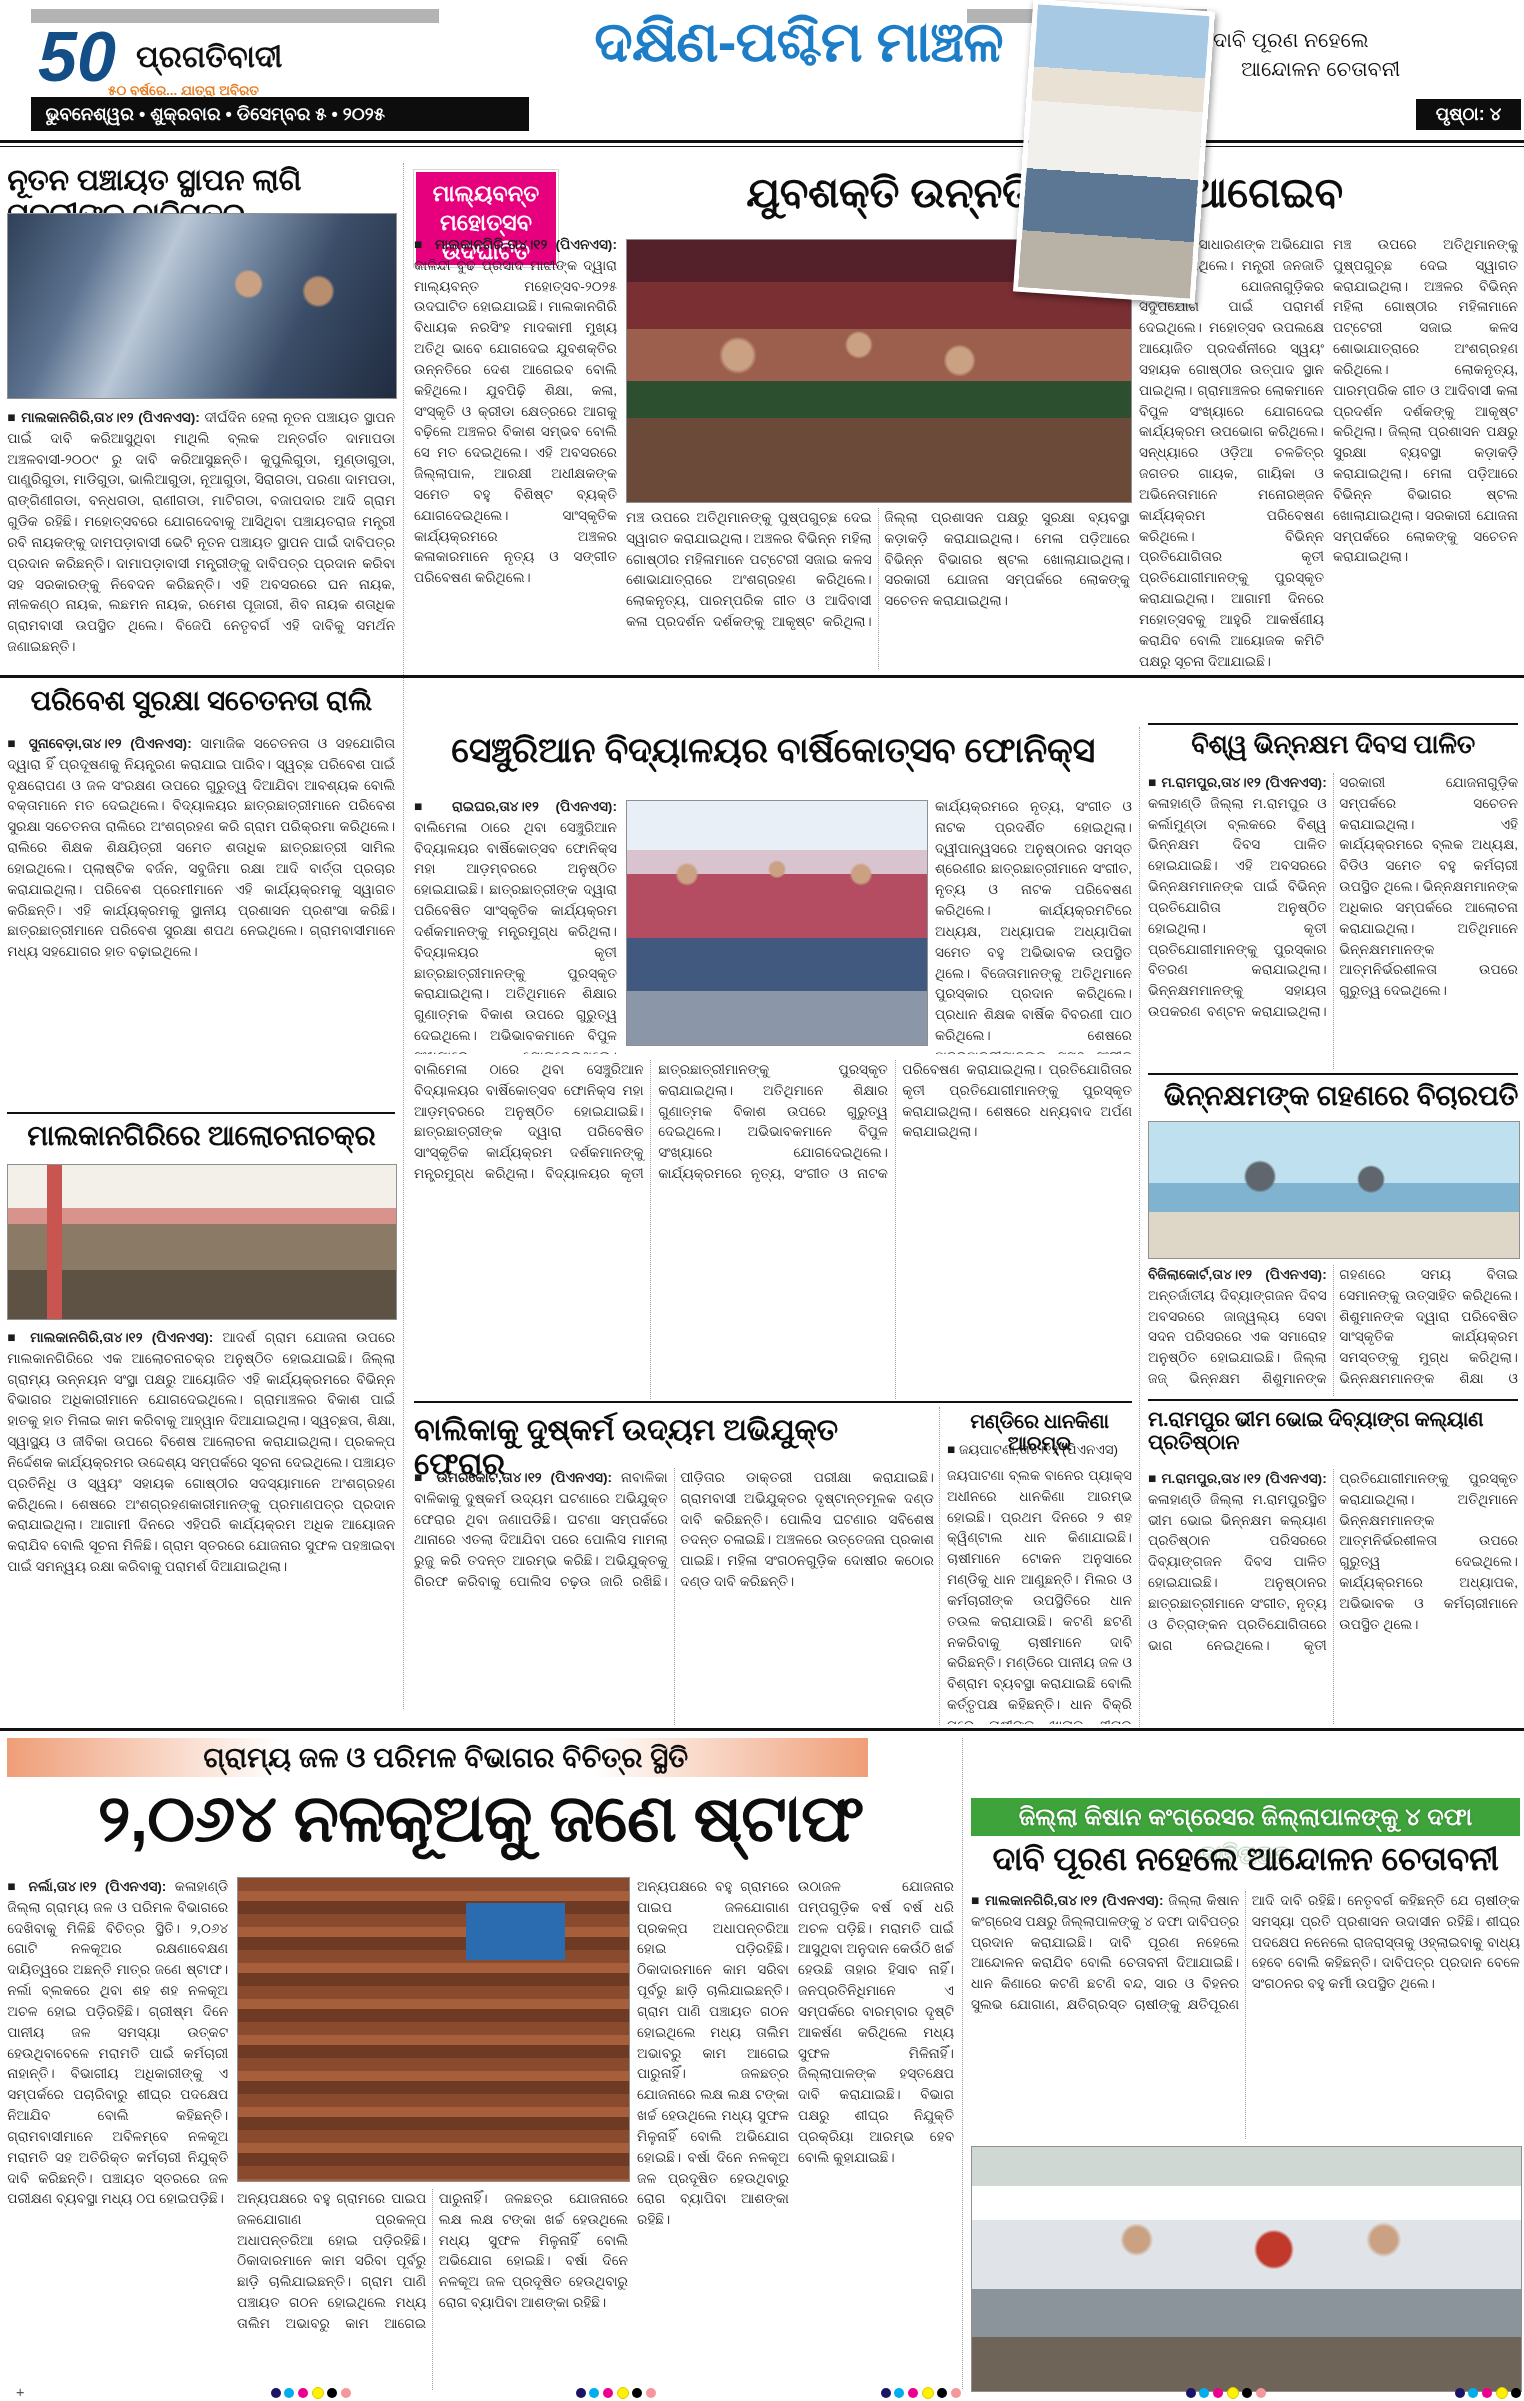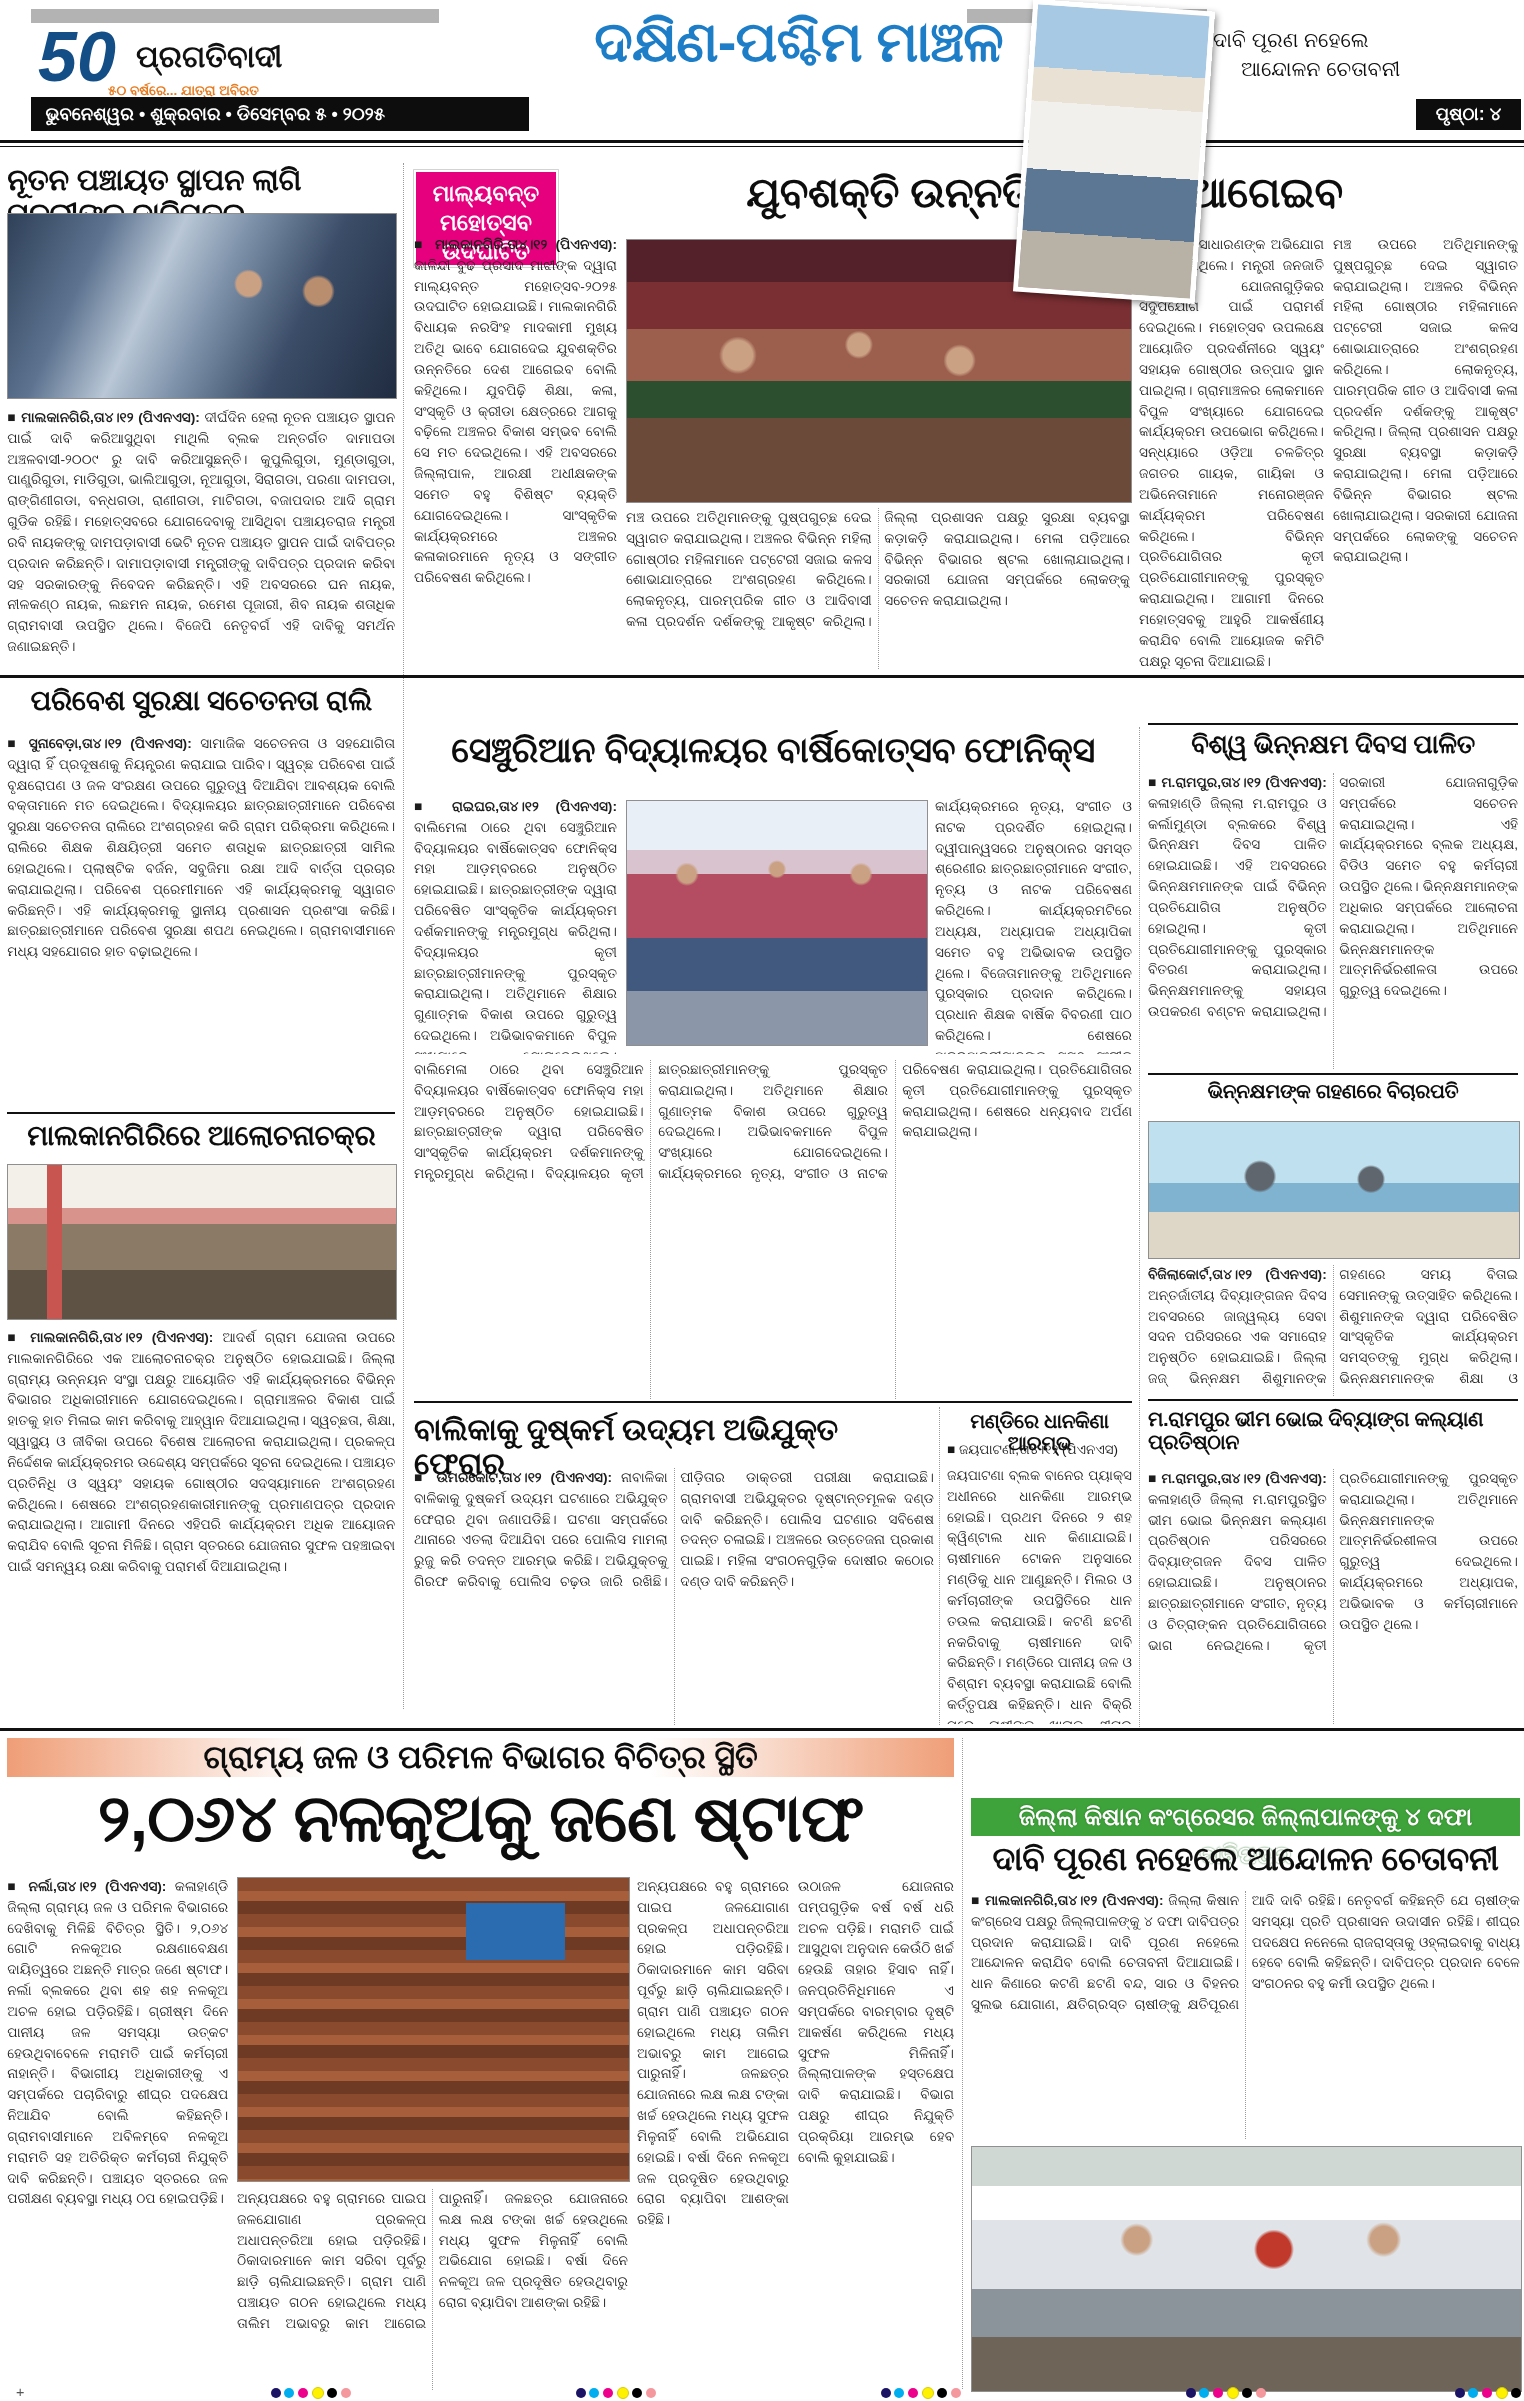--- a/index.html
+++ b/index.html
@@ -111,40 +111,40 @@
   <div class="abs rule" style="left:1148px;top:723px;width:370px;height:1.8px;"></div>
   <div class="abs hl center" style="left:1148px;top:730px;width:370px;font-size:26px;">ବିଶ୍ୱ ଭିନ୍ନକ୍ଷମ ଦିବସ ପାଳିତ</div>
   <div class="abs body cols2" style="left:1148px;top:773px;width:370px;height:296px;"><span class="dl">■ ମ.ରାମପୁର,ତା୪।୧୨ (ପିଏନଏସ):</span> <span>କଳାହାଣ୍ଡି ଜିଲ୍ଲା ମ.ରାମପୁର ଓ କର୍ଲାମୁଣ୍ଡା ବ୍ଲକରେ ବିଶ୍ୱ ଭିନ୍ନକ୍ଷମ ଦିବସ ପାଳିତ ହୋଇଯାଇଛି। ଏହି ଅବସରରେ ଭିନ୍ନକ୍ଷମମାନଙ୍କ ପାଇଁ ବିଭିନ୍ନ ପ୍ରତିଯୋଗିତା ଅନୁଷ୍ଠିତ ହୋଇଥିଲା। କୃତୀ ପ୍ରତିଯୋଗୀମାନଙ୍କୁ ପୁରସ୍କାର ବିତରଣ କରାଯାଇଥିଲା। ଭିନ୍ନକ୍ଷମମାନଙ୍କୁ ସହାୟତା ଉପକରଣ ବଣ୍ଟନ କରାଯାଇଥିଲା। ସରକାରୀ ଯୋଜନାଗୁଡ଼ିକ ସମ୍ପର୍କରେ ସଚେତନ କରାଯାଇଥିଲା। ଏହି କାର୍ଯ୍ୟକ୍ରମରେ ବ୍ଲକ ଅଧ୍ୟକ୍ଷ, ବିଡିଓ ସମେତ ବହୁ କର୍ମଚାରୀ ଉପସ୍ଥିତ ଥିଲେ। ଭିନ୍ନକ୍ଷମମାନଙ୍କ ଅଧିକାର ସମ୍ପର୍କରେ ଆଲୋଚନା କରାଯାଇଥିଲା। ଅତିଥିମାନେ ଭିନ୍ନକ୍ଷମମାନଙ୍କ ଆତ୍ମନିର୍ଭରଶୀଳତା ଉପରେ ଗୁରୁତ୍ୱ ଦେଇଥିଲେ।</span></div>
   <div class="abs rule" style="left:1148px;top:1073px;width:370px;height:1.8px;"></div>
 
   <div class="abs rule" style="left:7.2px;top:1112px;width:388px;height:1.8px;"></div>
   <div class="abs hl center" style="left:7.2px;top:1120px;width:388px;font-size:28px;">ମାଲକାନଗିରିରେ ଆଲୋଚନାଚକ୍ର</div>
   <div class="abs ph ph-meeting" style="left:7.2px;top:1164px;width:388px;height:154px;"></div>
   <div class="abs body" style="left:7.2px;top:1328px;width:388px;height:380px;"><span class="dl">■ ମାଲକାନଗିରି,ତା୪।୧୨ (ପିଏନଏସ):</span> <span>ଆଦର୍ଶ ଗ୍ରାମ ଯୋଜନା ଉପରେ ମାଲକାନଗିରିରେ ଏକ ଆଲୋଚନାଚକ୍ର ଅନୁଷ୍ଠିତ ହୋଇଯାଇଛି। ଜିଲ୍ଲା ଗ୍ରାମ୍ୟ ଉନ୍ନୟନ ସଂସ୍ଥା ପକ୍ଷରୁ ଆୟୋଜିତ ଏହି କାର୍ଯ୍ୟକ୍ରମରେ ବିଭିନ୍ନ ବିଭାଗର ଅଧିକାରୀମାନେ ଯୋଗଦେଇଥିଲେ। ଗ୍ରାମାଞ୍ଚଳର ବିକାଶ ପାଇଁ ହାତକୁ ହାତ ମିଳାଇ କାମ କରିବାକୁ ଆହ୍ୱାନ ଦିଆଯାଇଥିଲା। ସ୍ୱଚ୍ଛତା, ଶିକ୍ଷା, ସ୍ୱାସ୍ଥ୍ୟ ଓ ଜୀବିକା ଉପରେ ବିଶେଷ ଆଲୋଚନା କରାଯାଇଥିଲା। ପ୍ରକଳ୍ପ ନିର୍ଦ୍ଦେଶକ କାର୍ଯ୍ୟକ୍ରମର ଉଦ୍ଦେଶ୍ୟ ସମ୍ପର୍କରେ ସୂଚନା ଦେଇଥିଲେ। ପଞ୍ଚାୟତ ପ୍ରତିନିଧି ଓ ସ୍ୱୟଂ ସହାୟକ ଗୋଷ୍ଠୀର ସଦସ୍ୟାମାନେ ଅଂଶଗ୍ରହଣ କରିଥିଲେ। ଶେଷରେ ଅଂଶଗ୍ରହଣକାରୀମାନଙ୍କୁ ପ୍ରମାଣପତ୍ର ପ୍ରଦାନ କରାଯାଇଥିଲା। ଆଗାମୀ ଦିନରେ ଏହିପରି କାର୍ଯ୍ୟକ୍ରମ ଅଧିକ ଆୟୋଜନ କରାଯିବ ବୋଲି ସୂଚନା ମିଳିଛି। ଗ୍ରାମ ସ୍ତରରେ ଯୋଜନାର ସୁଫଳ ପହଞ୍ଚାଇବା ପାଇଁ ସମନ୍ୱୟ ରକ୍ଷା କରିବାକୁ ପରାମର୍ଶ ଦିଆଯାଇଥିଲା।</span></div>
 
-  <div class="abs hl center" style="left:1148px;top:1080px;width:370px;font-size:20px;">ଭିନ୍ନକ୍ଷମଙ୍କ ଗହଣରେ ବିଚାରପତି</div>
+  <div class="abs hl center" style="left:1148px;top:1080px;width:370px;font-size:28px;text-align:right;">ଭିନ୍ନକ୍ଷମଙ୍କ ଗହଣରେ ବିଚାରପତି</div>
   <div class="abs ph ph-blue" style="left:1148px;top:1121px;width:370px;height:136px;"></div>
   <div class="abs body cols2" style="left:1148px;top:1265px;width:370px;height:131px;"><span class="dl">ବିଜିଲାକୋର୍ଟ,ତା୪।୧୨ (ପିଏନଏସ):</span> <span>ଅନ୍ତର୍ଜାତୀୟ ଦିବ୍ୟାଙ୍ଗଜନ ଦିବସ ଅବସରରେ ଜାଜ୍ୱଲ୍ୟ ସେବା ସଦନ ପରିସରରେ ଏକ ସମାରୋହ ଅନୁଷ୍ଠିତ ହୋଇଯାଇଛି। ଜିଲ୍ଲା ଜଜ୍ ଭିନ୍ନକ୍ଷମ ଶିଶୁମାନଙ୍କ ଗହଣରେ ସମୟ ବିତାଇ ସେମାନଙ୍କୁ ଉତ୍ସାହିତ କରିଥିଲେ। ଶିଶୁମାନଙ୍କ ଦ୍ୱାରା ପରିବେଷିତ ସାଂସ୍କୃତିକ କାର୍ଯ୍ୟକ୍ରମ ସମସ୍ତଙ୍କୁ ମୁଗ୍ଧ କରିଥିଲା। ଭିନ୍ନକ୍ଷମମାନଙ୍କ ଶିକ୍ଷା ଓ ପୁନର୍ବାସ ଉପରେ ଆଲୋଚନା କରାଯାଇଥିଲା।</span></div>
   <div class="abs rule" style="left:1148px;top:1399px;width:370px;height:1.8px;"></div>
 
   <div class="abs rule" style="left:414px;top:1401px;width:718px;height:1.8px;"></div>
   <div class="abs hl" style="left:414px;top:1412px;width:520px;font-size:30.5px;">ବାଲିକାକୁ ଦୁଷ୍କର୍ମ ଉଦ୍ୟମ ଅଭିଯୁକ୍ତ ଫେରାର</div>
   <div class="abs body cols2" style="left:414px;top:1468px;width:520px;height:257px;"><span class="dl">■ ଉମରକୋଟ,ତା୪।୧୨ (ପିଏନଏସ):</span> <span>ନାବାଳିକା ବାଳିକାକୁ ଦୁଷ୍କର୍ମ ଉଦ୍ୟମ ଘଟଣାରେ ଅଭିଯୁକ୍ତ ଫେରାର ଥିବା ଜଣାପଡିଛି। ଘଟଣା ସମ୍ପର୍କରେ ଥାନାରେ ଏତଲା ଦିଆଯିବା ପରେ ପୋଲିସ ମାମଲା ରୁଜୁ କରି ତଦନ୍ତ ଆରମ୍ଭ କରିଛି। ଅଭିଯୁକ୍ତକୁ ଗିରଫ କରିବାକୁ ପୋଲିସ ଚଢ଼ଉ ଜାରି ରଖିଛି। ପୀଡ଼ିତାର ଡାକ୍ତରୀ ପରୀକ୍ଷା କରାଯାଇଛି। ଗ୍ରାମବାସୀ ଅଭିଯୁକ୍ତର ଦୃଷ୍ଟାନ୍ତମୂଳକ ଦଣ୍ଡ ଦାବି କରିଛନ୍ତି। ପୋଲିସ ଘଟଣାର ସବିଶେଷ ତଦନ୍ତ ଚଳାଇଛି। ଅଞ୍ଚଳରେ ଉତ୍ତେଜନା ପ୍ରକାଶ ପାଇଛି। ମହିଳା ସଂଗଠନଗୁଡ଼ିକ ଦୋଷୀର କଠୋର ଦଣ୍ଡ ଦାବି କରିଛନ୍ତି।</span></div>
 
   <div class="abs dotv" style="left:939px;top:1407px;height:318px;"></div>
   <div class="abs hl center" style="left:947px;top:1410px;width:185px;font-size:20px;">ମଣ୍ଡିରେ ଧାନକିଣା ଆରମ୍ଭ</div>
   <div class="abs" style="left:947px;top:1442px;width:185px;font-size:13.5px;font-weight:normal;">■ ଜୟପାଟଣା,ତା୪।୧୨ (ପିଏନଏସ)</div>
   <div class="abs body" style="left:947px;top:1466px;width:185px;height:258px;">ଜୟପାଟଣା ବ୍ଲକ ବାନେର ପ୍ୟାକ୍ସ ଅଧୀନରେ ଧାନକିଣା ଆରମ୍ଭ ହୋଇଛି। ପ୍ରଥମ ଦିନରେ ୨ ଶହ କ୍ୱିଣ୍ଟାଲ ଧାନ କିଣାଯାଇଛି। ଚାଷୀମାନେ ଟୋକନ ଅନୁସାରେ ମଣ୍ଡିକୁ ଧାନ ଆଣୁଛନ୍ତି। ମିଲର ଓ କର୍ମଚାରୀଙ୍କ ଉପସ୍ଥିତିରେ ଧାନ ତଉଲ କରାଯାଉଛି। କଟଣି ଛଟଣି ନକରିବାକୁ ଚାଷୀମାନେ ଦାବି କରିଛନ୍ତି। ମଣ୍ଡିରେ ପାନୀୟ ଜଳ ଓ ବିଶ୍ରାମ ବ୍ୟବସ୍ଥା କରାଯାଇଛି ବୋଲି କର୍ତ୍ତୃପକ୍ଷ କହିଛନ୍ତି। ଧାନ ବିକ୍ରି ପରେ ଚାଷୀଙ୍କ ଖାତାକୁ ଶୀଘ୍ର ଟଙ୍କା ଆସିବ ବୋଲି ସୂଚନା ଦିଆଯାଇଛି।</div>
 
   <div class="abs hl" style="left:1148px;top:1407px;width:370px;font-size:20.6px;">ମ.ରାମପୁର ଭୀମ ଭୋଇ ଦିବ୍ୟାଙ୍ଗ କଲ୍ୟାଣ ପ୍ରତିଷ୍ଠାନ</div>
   <div class="abs body cols2" style="left:1148px;top:1469px;width:370px;height:255px;"><span class="dl">■ ମ.ରାମପୁର,ତା୪।୧୨ (ପିଏନଏସ):</span> <span>କଳାହାଣ୍ଡି ଜିଲ୍ଲା ମ.ରାମପୁରସ୍ଥିତ ଭୀମ ଭୋଇ ଭିନ୍ନକ୍ଷମ କଲ୍ୟାଣ ପ୍ରତିଷ୍ଠାନ ପରିସରରେ ଦିବ୍ୟାଙ୍ଗଜନ ଦିବସ ପାଳିତ ହୋଇଯାଇଛି। ଅନୁଷ୍ଠାନର ଛାତ୍ରଛାତ୍ରୀମାନେ ସଂଗୀତ, ନୃତ୍ୟ ଓ ଚିତ୍ରାଙ୍କନ ପ୍ରତିଯୋଗିତାରେ ଭାଗ ନେଇଥିଲେ। କୃତୀ ପ୍ରତିଯୋଗୀମାନଙ୍କୁ ପୁରସ୍କୃତ କରାଯାଇଥିଲା। ଅତିଥିମାନେ ଭିନ୍ନକ୍ଷମମାନଙ୍କ ଆତ୍ମନିର୍ଭରଶୀଳତା ଉପରେ ଗୁରୁତ୍ୱ ଦେଇଥିଲେ। କାର୍ଯ୍ୟକ୍ରମରେ ଅଧ୍ୟାପକ, ଅଭିଭାବକ ଓ କର୍ମଚାରୀମାନେ ଉପସ୍ଥିତ ଥିଲେ।</span></div>
 
   <div class="abs rule" style="left:0;top:1728px;width:1525px;height:2.7px;"></div>
 
-  <div class="abs kicker" style="left:7.2px;top:1738px;width:947px;height:39px;font-size:32px;line-height:39px;">ଗ୍ରାମ୍ୟ ଜଳ ଓ ପରିମଳ ବିଭାଗର ବିଚିତ୍ର ସ୍ଥିତି</div>
+  <div class="abs kicker" style="left:7.2px;top:1738px;width:845px;height:39px;font-size:28px;line-height:39px;padding-left:16px;">ଗ୍ରାମ୍ୟ ଜଳ ଓ ପରିମଳ ବିଭାଗର ବିଚିତ୍ର ସ୍ଥିତି</div>
   <div class="abs hl center" style="left:7.2px;top:1782px;width:947px;font-size:66px;letter-spacing:-0.9px;">୨,୦୬୪ ନଳକୂଅକୁ ଜଣେ ଷ୍ଟାଫ</div>
 
   <div class="abs body" style="left:7.2px;top:1877px;width:221px;height:513px;"><span class="dl">■ ନର୍ଲା,ତା୪।୧୨ (ପିଏନଏସ):</span> <span>କଳାହାଣ୍ଡି ଜିଲ୍ଲା ଗ୍ରାମ୍ୟ ଜଳ ଓ ପରିମଳ ବିଭାଗରେ ଦେଖିବାକୁ ମିଳିଛି ବିଚିତ୍ର ସ୍ଥିତି। ୨,୦୬୪ ଗୋଟି ନଳକୂଅର ରକ୍ଷଣାବେକ୍ଷଣ ଦାୟିତ୍ୱରେ ଅଛନ୍ତି ମାତ୍ର ଜଣେ ଷ୍ଟାଫ। ନର୍ଲା ବ୍ଲକରେ ଥିବା ଶହ ଶହ ନଳକୂଅ ଅଚଳ ହୋଇ ପଡ଼ିରହିଛି। ଗ୍ରୀଷ୍ମ ଦିନେ ପାନୀୟ ଜଳ ସମସ୍ୟା ଉତ୍କଟ ହେଉଥିବାବେଳେ ମରାମତି ପାଇଁ କର୍ମଚାରୀ ନାହାନ୍ତି। ବିଭାଗୀୟ ଅଧିକାରୀଙ୍କୁ ଏ ସମ୍ପର୍କରେ ପଚାରିବାରୁ ଶୀଘ୍ର ପଦକ୍ଷେପ ନିଆଯିବ ବୋଲି କହିଛନ୍ତି। ଗ୍ରାମବାସୀମାନେ ଅବିଳମ୍ବେ ନଳକୂଅ ମରାମତି ସହ ଅତିରିକ୍ତ କର୍ମଚାରୀ ନିଯୁକ୍ତି ଦାବି କରିଛନ୍ତି। ପଞ୍ଚାୟତ ସ୍ତରରେ ଜଳ ପରୀକ୍ଷଣ ବ୍ୟବସ୍ଥା ମଧ୍ୟ ଠପ ହୋଇପଡ଼ିଛି।</span></div>
   <div class="abs ph ph-logs" style="left:237px;top:1877px;width:391px;height:303px;"></div>
   <div class="abs body cols2" style="left:237px;top:2189px;width:391px;height:201px;">ଅନ୍ୟପକ୍ଷରେ ବହୁ ଗ୍ରାମରେ ପାଇପ ଜଳଯୋଗାଣ ପ୍ରକଳ୍ପ ଅଧାପନ୍ତରିଆ ହୋଇ ପଡ଼ିରହିଛି। ଠିକାଦାରମାନେ କାମ ସରିବା ପୂର୍ବରୁ ଛାଡ଼ି ଚାଲିଯାଇଛନ୍ତି। ଗ୍ରାମ ପାଣି ପଞ୍ଚାୟତ ଗଠନ ହୋଇଥିଲେ ମଧ୍ୟ ତାଲିମ ଅଭାବରୁ କାମ ଆଗେଇ ପାରୁନାହିଁ। ଜଳଛତ୍ର ଯୋଜନାରେ ଲକ୍ଷ ଲକ୍ଷ ଟଙ୍କା ଖର୍ଚ୍ଚ ହେଉଥିଲେ ମଧ୍ୟ ସୁଫଳ ମିଳୁନାହିଁ ବୋଲି ଅଭିଯୋଗ ହୋଇଛି। ବର୍ଷା ଦିନେ ନଳକୂଅ ଜଳ ପ୍ରଦୂଷିତ ହେଉଥିବାରୁ ରୋଗ ବ୍ୟାପିବା ଆଶଙ୍କା ରହିଛି।</div>
   <div class="abs body" style="left:637px;top:1877px;width:152px;height:513px;">ଅନ୍ୟପକ୍ଷରେ ବହୁ ଗ୍ରାମରେ ପାଇପ ଜଳଯୋଗାଣ ପ୍ରକଳ୍ପ ଅଧାପନ୍ତରିଆ ହୋଇ ପଡ଼ିରହିଛି। ଠିକାଦାରମାନେ କାମ ସରିବା ପୂର୍ବରୁ ଛାଡ଼ି ଚାଲିଯାଇଛନ୍ତି। ଗ୍ରାମ ପାଣି ପଞ୍ଚାୟତ ଗଠନ ହୋଇଥିଲେ ମଧ୍ୟ ତାଲିମ ଅଭାବରୁ କାମ ଆଗେଇ ପାରୁନାହିଁ। ଜଳଛତ୍ର ଯୋଜନାରେ ଲକ୍ଷ ଲକ୍ଷ ଟଙ୍କା ଖର୍ଚ୍ଚ ହେଉଥିଲେ ମଧ୍ୟ ସୁଫଳ ମିଳୁନାହିଁ ବୋଲି ଅଭିଯୋଗ ହୋଇଛି। ବର୍ଷା ଦିନେ ନଳକୂଅ ଜଳ ପ୍ରଦୂଷିତ ହେଉଥିବାରୁ ରୋଗ ବ୍ୟାପିବା ଆଶଙ୍କା ରହିଛି।</div>
   <div class="abs body" style="left:798px;top:1877px;width:156px;height:513px;">ଉଠାଜଳ ଯୋଜନାର ପମ୍ପଗୁଡ଼ିକ ବର୍ଷ ବର୍ଷ ଧରି ଅଚଳ ପଡ଼ିଛି। ମରାମତି ପାଇଁ ଆସୁଥିବା ଅନୁଦାନ କେଉଁଠି ଖର୍ଚ୍ଚ ହେଉଛି ତାହାର ହିସାବ ନାହିଁ। ଜନପ୍ରତିନିଧିମାନେ ଏ ସମ୍ପର୍କରେ ବାରମ୍ବାର ଦୃଷ୍ଟି ଆକର୍ଷଣ କରିଥିଲେ ମଧ୍ୟ ସୁଫଳ ମିଳିନାହିଁ। ଜିଲ୍ଲାପାଳଙ୍କ ହସ୍ତକ୍ଷେପ ଦାବି କରାଯାଇଛି। ବିଭାଗ ପକ୍ଷରୁ ଶୀଘ୍ର ନିଯୁକ୍ତି ପ୍ରକ୍ରିୟା ଆରମ୍ଭ ହେବ ବୋଲି କୁହାଯାଇଛି।</div>
 
   <div class="abs dotv" style="left:962px;top:1738px;height:651px;"></div>
 

